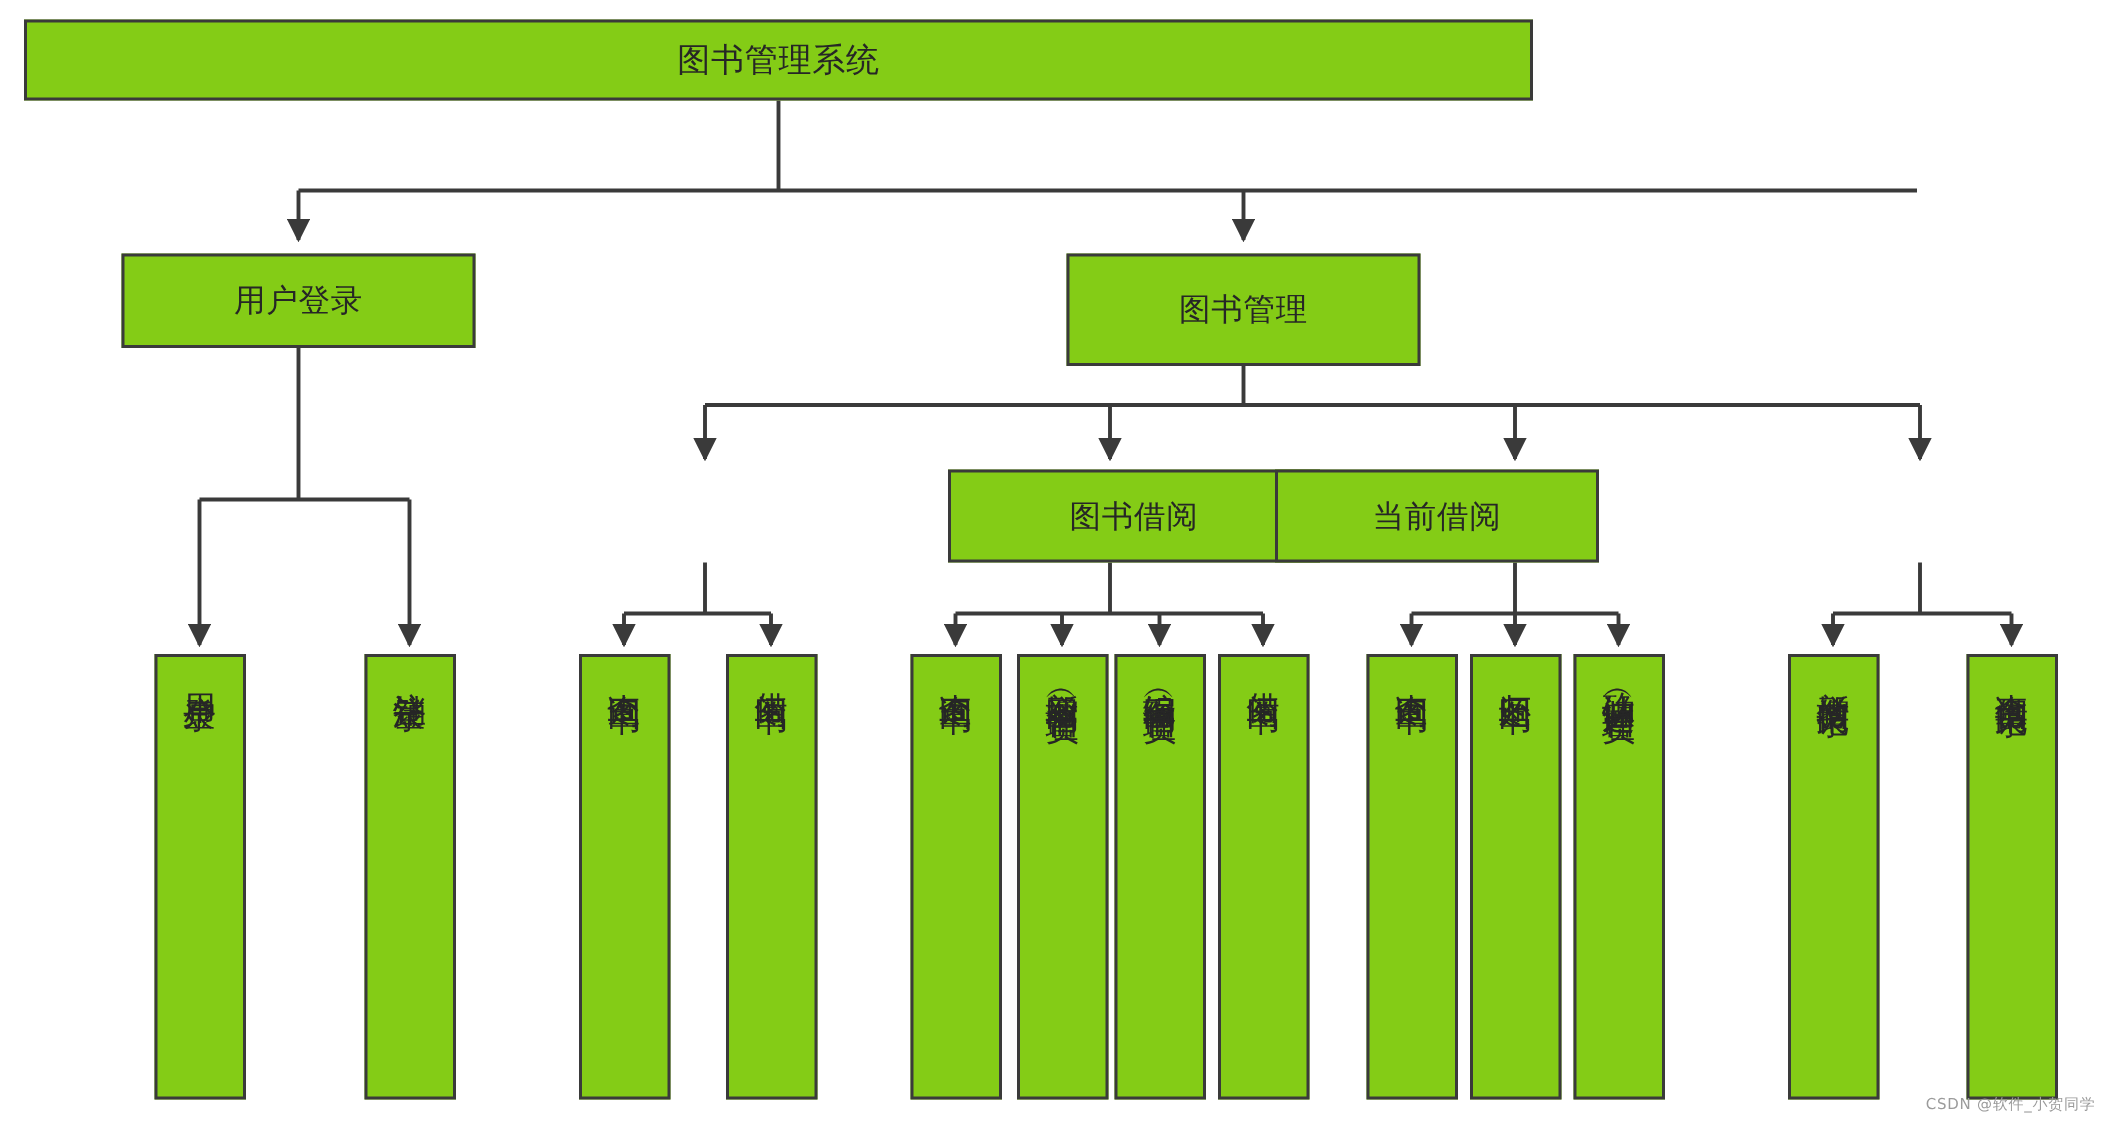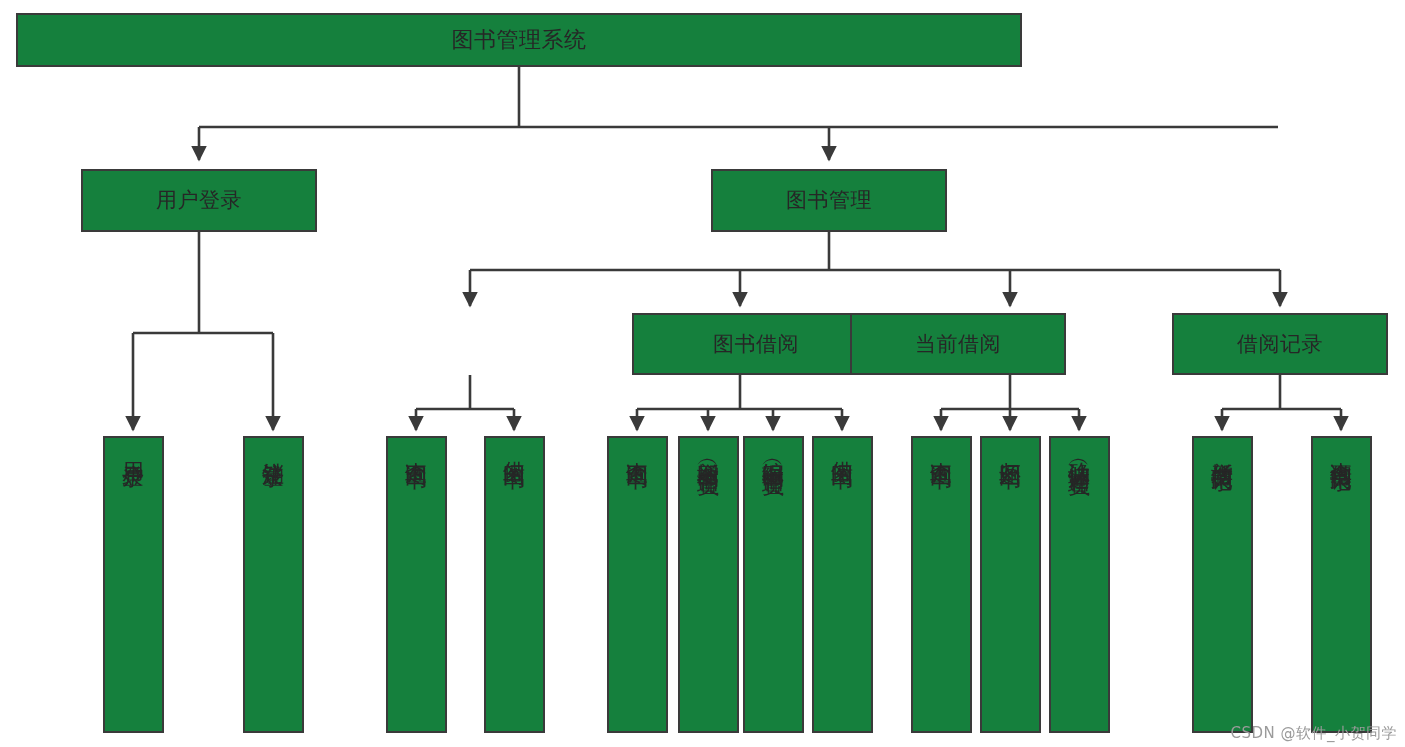--- a/index.html
+++ b/index.html
@@ -23,21 +23,21 @@
     left: 0;
     top: 0;
     width: 1405px;
     height: 747px;
     pointer-events: none;
   }
   .node {
     position: absolute;
     box-sizing: border-box;
     border: 2.5px solid #3a3a3a;
-    background: #15803d;
+    background: #84cc16;
     display: flex;
     align-items: center;
     justify-content: center;
     color: #262626;
     z-index: 2;
     font-family: Liberation Serif, serif;
   }
   .node .label {
     display: block;
     text-align: center;
@@ -63,21 +63,21 @@
     text-orientation: upright;
     font-size: 22px;
     line-height: 1.05;
     letter-spacing: 2px;
     white-space: nowrap;
   }
   #watermark {
     position: absolute;
     right: 8px;
     bottom: 4px;
-    font-size: 15px;
+    font-size: 10px;
     color: #9b9b9b;
     letter-spacing: 0.5px;
     z-index: 5;
     white-space: nowrap;
     font-family: "DejaVu Sans", "Liberation Sans", sans-serif;
   }
 </style>
 </head>
 <body>
 
@@ -133,33 +133,30 @@
     </g>
   </svg>
 
   <div class="node horiz" id="node-root" style="left:16px; top:13px; width:1006px; height:54px;">
     <span class="label">图书管理系统</span>
   </div>
 
   <div class="node horiz" style="left:81px; top:169px; width:236px; height:63px;">
     <span class="label">用户登录</span>
   </div>
-  <div class="node horiz" style="left:711px; top:169px; width:236px; height:63px;">
+  <div class="node horiz" style="left:711px; top:169px; width:236px; height:75px;">
     <span class="label">图书管理</span>
   </div>
 
   <div class="node horiz" style="left:632px; top:313px; width:248px; height:62px;">
     <span class="label">图书借阅</span>
   </div>
   <div class="node horiz" style="left:850px; top:313px; width:216px; height:62px;">
     <span class="label">当前借阅</span>
   </div>
-  <div class="node horiz" style="left:1172px; top:313px; width:216px; height:62px;">
-    <span class="label">借阅记录</span>
-  </div>
 
   <div class="node vert" style="left:103px; top:436px; width:61px; height:297px;">
     <span class="label">用户登录</span>
   </div>
   <div class="node vert" style="left:243px; top:436px; width:61px; height:297px;">
     <span class="label">注销登录</span>
   </div>
 
   <div class="node vert" style="left:386px; top:436px; width:61px; height:297px;">
     <span class="label">查询图书</span>

